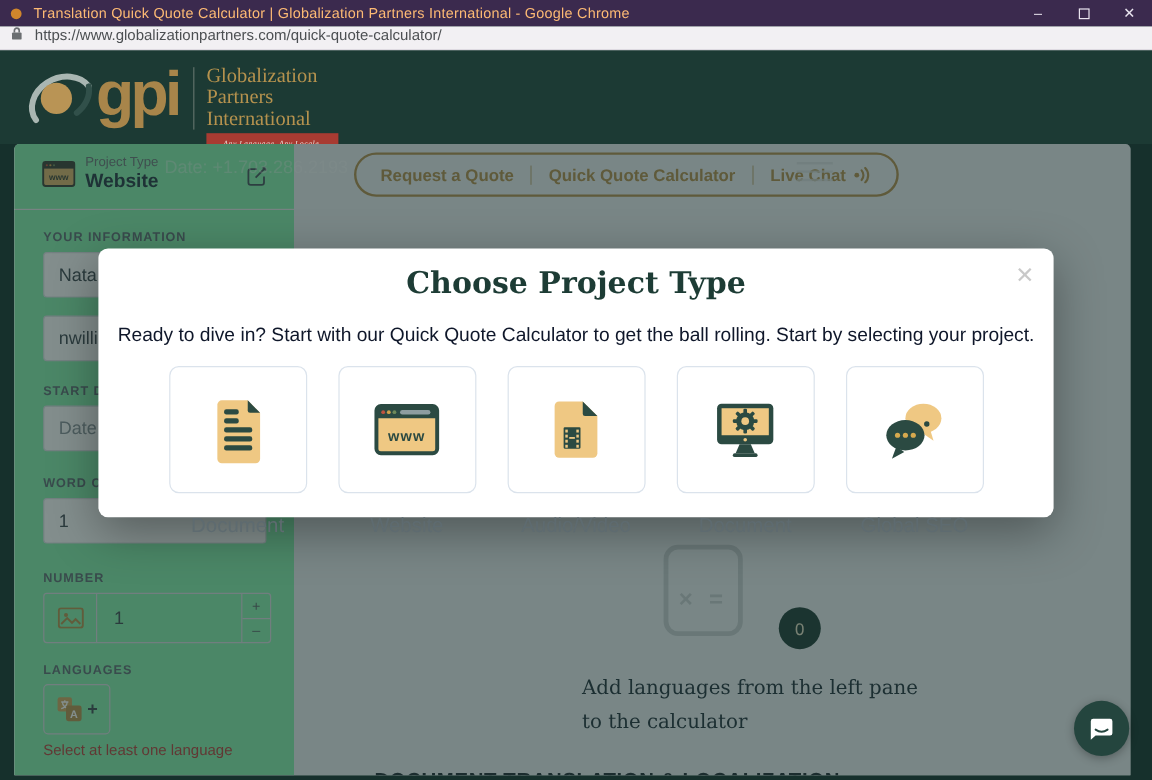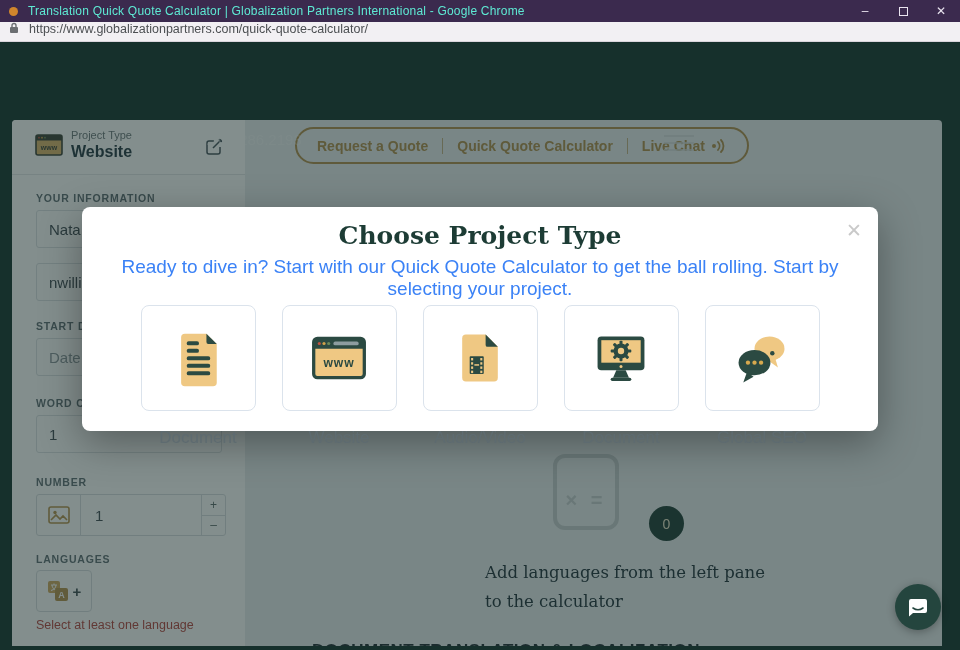--- a/index.html
+++ b/index.html
@@ -3,21 +3,21 @@
 <meta charset="utf-8">
 <style>
   * { margin:0; padding:0; box-sizing:border-box; }
   html,body { background:#0f1f1c; }
   body { font-family:"Liberation Sans", sans-serif; }
   #screen { position:relative; width:960px; height:650px; overflow:hidden; background:#16302c; }
 
   
   .titlebar { position:absolute; left:0; top:0; width:960px; height:22px; background:#3b2a4e; display:flex; align-items:center; }
   .tab-dot { width:9px; height:9px; border-radius:50%; background:#d0862c; margin:0 10px 0 9px; }
-  .win-title { font-size:12px; color:#5eead4; letter-spacing:.2px; }
+  .win-title { font-size:12px; color:#fdba74; letter-spacing:.2px; }
   .win-controls { margin-left:auto; display:flex; align-items:center; height:100%; }
   .win-btn { width:38px; height:22px; color:#e9e4ef; font-size:12px; display:flex; align-items:center; justify-content:center; cursor:default; }
   .win-btn.max span { display:block; width:9px; height:9px; border:1.5px solid #e9e4ef; }
   .urlbar { position:absolute; left:0; top:22px; width:960px; height:20px; background:#f2f0f3; border-bottom:1px solid #d9d5dc; display:flex; align-items:flex-start; }
   .lock-icon { margin-left:9px; }
   .url-text { margin-left:10px; font-size:12.5px; color:#4c4f52; }
 
   
   .site-header { position:absolute; left:0; top:42px; width:960px; height:78px; background:#1c3a34; }
   .logo-wrap { position:absolute; left:20px; top:8px; display:flex; align-items:flex-start; }
@@ -32,21 +32,21 @@
   
   .nav-pill { position:absolute; left:283px; top:7px; height:37px; border:2px solid #b08f4c; border-radius:22px; display:flex; align-items:center; padding:0 20px; gap:14px; }
   .nav-item { color:#b08f4c; font-size:14px; font-weight:700; white-space:nowrap; display:flex; align-items:center; gap:6px; }
   .nav-sep { width:1px; height:16px; background:#b08f4c; opacity:.65; }
   .hamburger { position:absolute; left:652px; top:15px; width:30px; display:flex; flex-direction:column; gap:5px; }
   .hamburger i { display:block; height:2px; background:#d4dadb; opacity:.75; }
 
   .phone-faint { position:absolute; left:125px; top:11px; font-size:15px; color:rgba(255,255,255,.34); z-index:3; }
 
   
-  .sidebar { position:absolute; left:0; top:0; width:233px; height:526px; background:#ffffff;text-align:center; }
+  .sidebar { position:absolute; left:0; top:0; width:233px; height:526px; background:#86efac;text-align:center; }
   .sb-head { position:absolute; left:0; top:0; width:233px; height:55px; border-bottom:1px solid #e4e8ea; }
   .sb-proj-icon { position:absolute; left:23px; top:13px; }
   .sb-proj-labels { position:absolute; left:59px; top:9px; }
   .sb-proj-type { font-size:11px; color:#6b7679; }
   .sb-proj-val { font-size:16px; font-weight:bold; color:#243842; margin-top:2px; }
   .sb-edit { position:absolute; left:193px; top:17px; }
   .sb-section { position:absolute; font-size:10.5px; font-weight:bold; letter-spacing:.8px; color:#5f6d73; }
   .sb-input { position:absolute; left:24px; width:186px; height:38px; border:1px solid #dce1e4; border-radius:3px; background:#fff; display:flex; align-items:center; padding:0 12px; font-size:15px; color:#3f4a52; }
   .sb-input.placeholder { color:#8a959b; }
   .stepper { position:absolute; left:24px; top:374px; width:190px; height:42px; border:1px solid #d8dde0; border-radius:3px; display:flex; }
@@ -63,21 +63,21 @@
   .calc-ghost { position:absolute; left:541px; top:334px; width:66px; height:76px; border:4px solid #c6cdcf; border-radius:12px; display:flex; align-items:flex-end; justify-content:center; padding-bottom:14px; color:#c6cdcf; font-size:20px; font-weight:bold; letter-spacing:4px; }
   .lang-badge { position:absolute; left:637px; top:386px; width:35px; height:35px; border-radius:50%; background:#1d3c35; color:#e9e3c8; font-size:14px; display:flex; align-items:center; justify-content:center; }
   .helper-text { position:absolute; left:473px; top:438px; font-family:"DejaVu Serif", serif; font-size:16.5px; color:#20313a; line-height:29px; }
   .bottom-heading { position:absolute; left:300px; top:521px; font-size:17px; font-weight:bold; letter-spacing:.5px; color:#1d2b31; white-space:nowrap; }
 
   
   .overlay { position:absolute; left:12px; top:120px; width:930px; height:526px; background:rgba(26,47,45,.54); z-index:5; }
   .modal { position:absolute; left:82px; top:207px; width:796px; height:224px; background:#fff; border-radius:8px; box-shadow:0 12px 40px rgba(0,0,0,.35); z-index:10; }
   .modal-title { margin-top:14px; text-align:center; font-family:"DejaVu Serif", serif; font-weight:bold; font-size:25px; color:#1d3c35; }
   .modal-close { position:absolute; right:16px; top:14px; font-size:19px; color:#c9c9c9; cursor:pointer; line-height:1; }
-  .modal-sub { margin-top:6px; text-align:center; font-size:19px; color:#3b82f6; }
+  .modal-sub { margin-top:21px; text-align:center; font-size:16px; color:#0f172a; }
   .options { position:absolute; left:0; top:98px; width:796px; display:flex; justify-content:center; gap:26px; }
   .option { width:115px; text-align:center; cursor:pointer; }
   .option-box { width:115px; height:106px; border:1px solid #dbe3ec; border-radius:8px; display:flex; align-items:center; justify-content:center; background:#fff; }
   .option-label { margin-top:17px; font-size:17px; color:#5e6b70; }
 
   
   .chat-widget { position:absolute; left:895px; top:584px; width:46px; height:46px; border-radius:50%; background:#24453e; z-index:20; display:flex; align-items:center; justify-content:center; box-shadow:0 2px 8px rgba(0,0,0,.3); }
 </style>
 </head>
 <body>
@@ -97,20 +97,37 @@
   </div>
 
   <div class="urlbar">
     <svg class="lock-icon" width="10" height="12" viewBox="0 0 10 12">
         <rect x="1" y="5" width="8" height="6" rx="1" fill="#6b6e71"></rect>
         <path d="M3,5 V3.5 a2,2 0 0 1 4,0 V5" fill="none" stroke="#6b6e71" stroke-width="1.4"></path>
       </svg>
     <span class="url-text">https://www.globalizationpartners.com/quick-quote-calculator/</span>
   </div>
 
+  <div class="site-header">
+    <div class="logo-wrap">
+      <svg width="58" height="60" viewBox="0 0 58 60">
+        <path d="M10,50 A26,21 -25 1 1 54,22" fill="none" stroke="#a9b6b2" stroke-width="5" stroke-linecap="round"></path>
+        <path d="M54,22 A26,21 -25 0 1 44,44" fill="none" stroke="#31504a" stroke-width="5" stroke-linecap="round"></path>
+        <circle cx="27" cy="32" r="13" fill="#b99455"></circle>
+      </svg>
+      <span class="gpi-text">gpi</span>
+      <span class="logo-div"></span>
+      <div class="brand-lines">
+        <div>Globalization</div>
+        <div>Partners</div>
+        <div>International</div>
+        <div class="tagline">— Any Language. Any Locale. —</div>
+      </div>
+    </div>
+  </div>
 
   <div class="content">
 
     <div class="nav-pill">
       <span class="nav-item">Request a Quote</span>
       <span class="nav-sep"></span>
       <span class="nav-item">Quick Quote Calculator</span>
       <span class="nav-sep"></span>
       <span class="nav-item">
         <span>Live Chat</span>
@@ -178,21 +195,21 @@
           <rect x="1" y="1" width="12" height="12" rx="2" fill="#cfa95f"></rect>
           <path d="M4,5 h6 M7,3.5 v1.5 M5,5 c0,3 3,5 5,5.5 M9,5 c0,3 -3,5 -5,5.5" stroke="#fff" stroke-width="1.1" fill="none"></path>
           <rect x="8" y="8" width="13" height="13" rx="2" fill="#b5924e"></rect>
           <text x="14.5" y="18" font-size="9" font-weight="bold" fill="#fff" text-anchor="middle" font-family="Liberation Sans, sans-serif">A</text>
         </svg>
         <span class="lang-plus">+</span>
       </div>
       <div class="lang-warn">Select at least one language</div>
     </div>
 
-    <div class="phone-faint">Phone: +1.703.286.2193</div>
+    <div class="phone-faint">Date: +1.703.286.2193</div>
 
     <div class="calc-ghost">
       <span>× =</span>
     </div>
     <div class="lang-badge">0</div>
     <div class="helper-text">
       <div>Add languages from the left pane</div>
       <div>to the calculator</div>
     </div>
     <div class="bottom-heading">DOCUMENT TRANSLATION &amp; LOCALIZATION</div>

